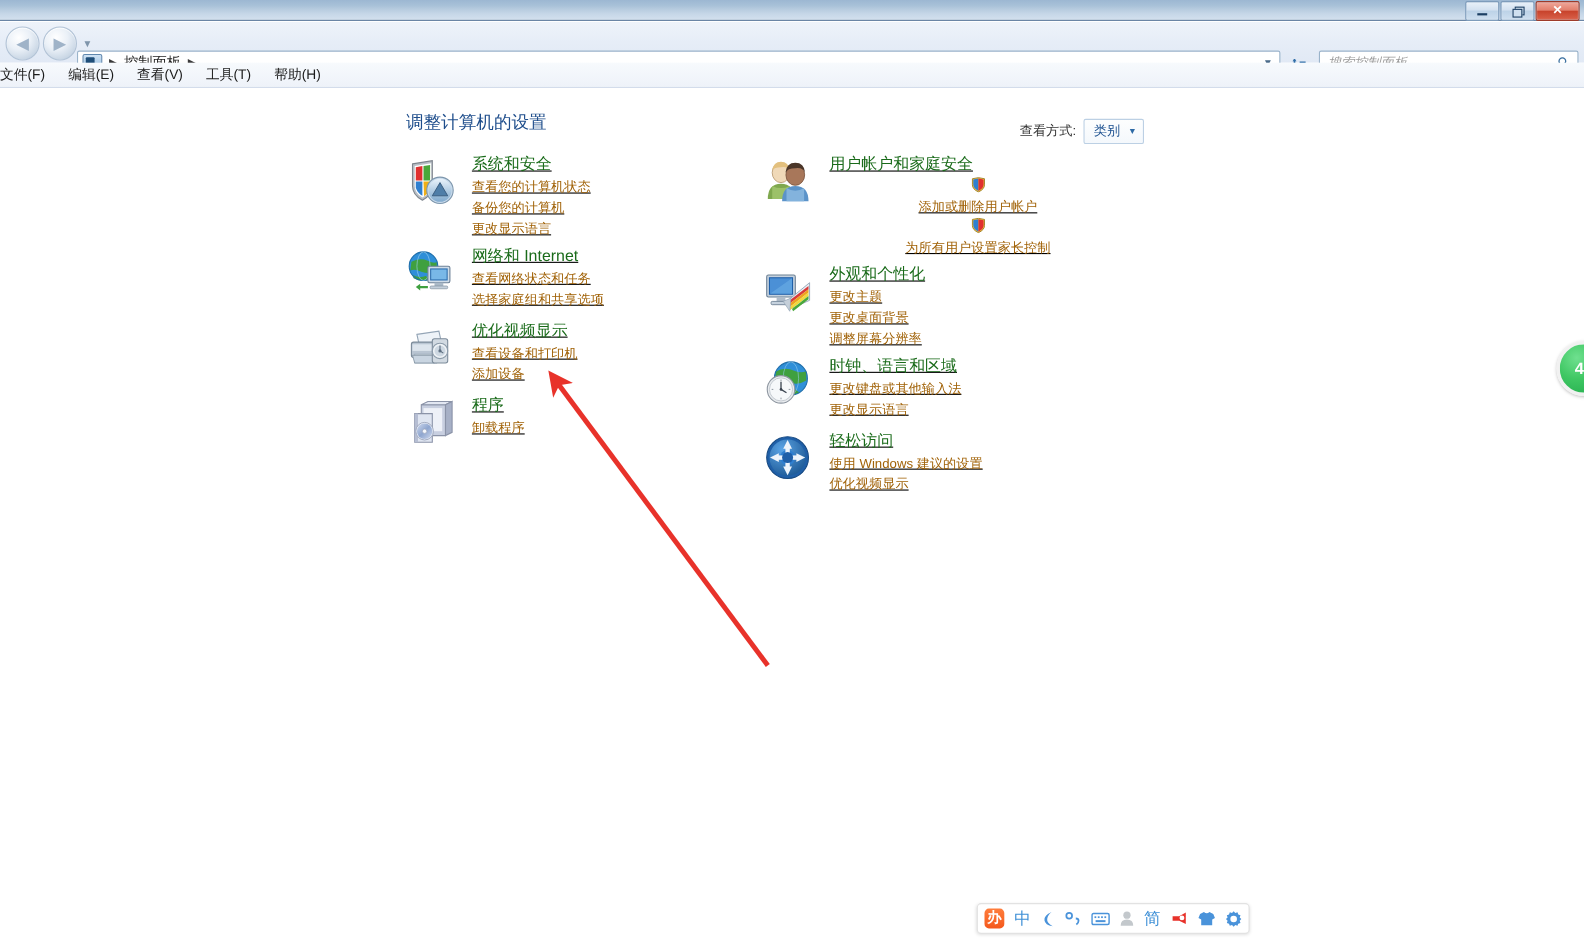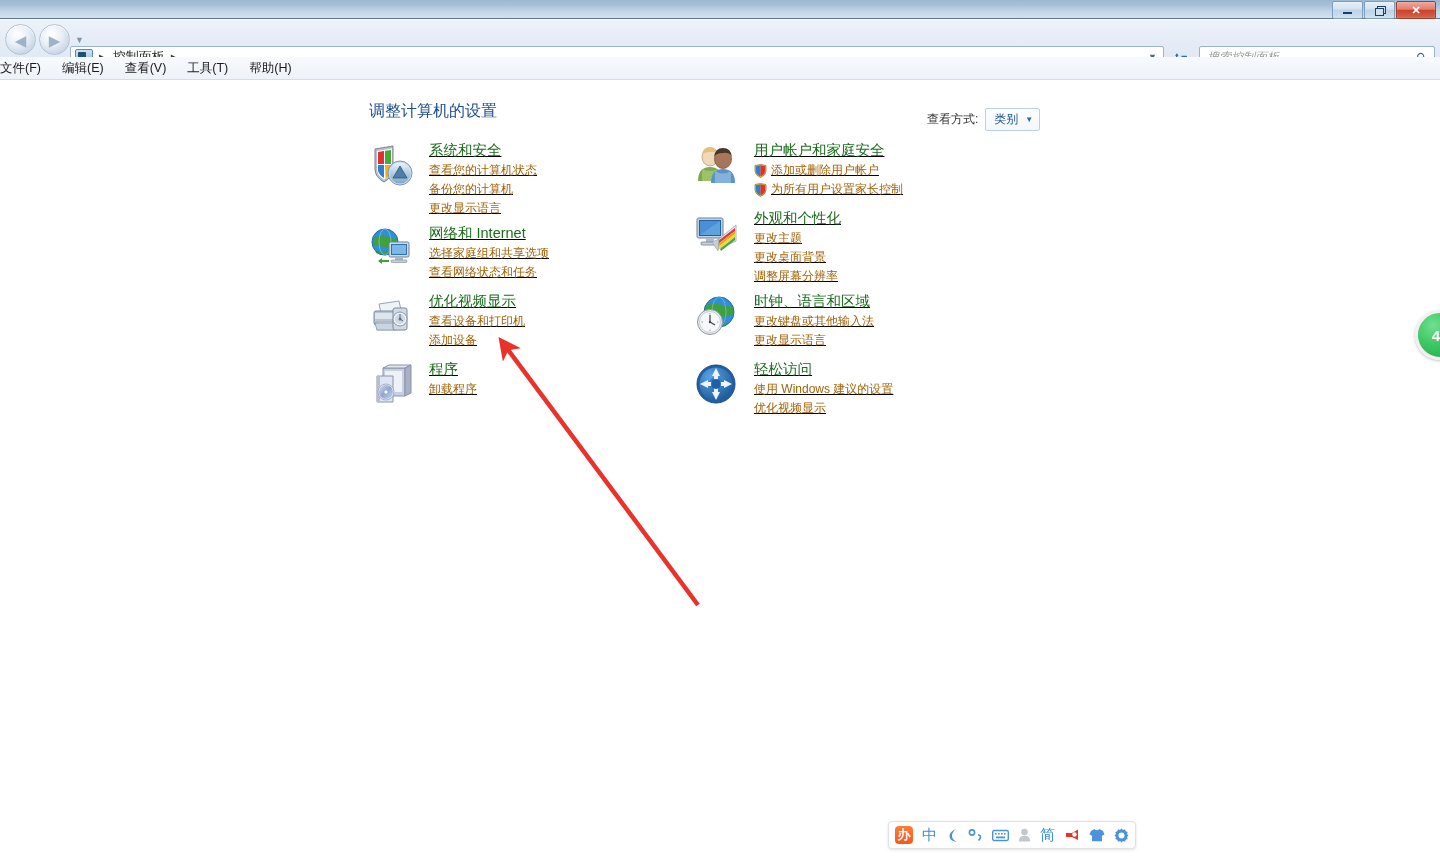--- a/index.html
+++ b/index.html
@@ -119,21 +119,21 @@
   .col.left{left:369px;top:60px;width:330px;}
   .col.right{left:694px;top:60px;width:330px;}
 
   .cat{position:relative;margin-bottom:6px;min-height:62px;}
   .cat .ico{position:absolute;left:0;top:2px;width:46px;height:46px;}
   .cat .body{margin-left:60px;}
   .cat .cat-title{
     font-size:14.5px;color:#1a6b1a;line-height:19px;white-space:nowrap;margin-bottom:1px;
   }
   .cat .link{font-size:12px;color:#a16207;line-height:19px;white-space:nowrap;}
-  .cat .link.shield{display:flex;align-items:center;gap:4px;}
+  .cat .link.shield{display:flex;align-items:center;gap:4px;flex-direction:column;}
 
   
   .shieldmini{
     width:13px;height:14px;flex:none;position:relative;
   }
   .shieldmini svg{display:block;}
 
   
   .badge48{
     position:absolute;left:1415px;top:310px;width:44px;height:44px;border-radius:50%;
@@ -280,22 +280,22 @@
           <rect x="22" y="18" width="16" height="11" fill="#2f6fb0"></rect>
           <rect x="23" y="19" width="14" height="9" fill="#79b8e8"></rect>
           <rect x="26" y="31" width="8" height="3" fill="#aab9c7"></rect>
           <rect x="22" y="34" width="16" height="2.5" rx="1" fill="#c3cfdb" stroke="#7d8d9c" stroke-width="0.6"></rect>
           <path d="M12 34 L20 34 L20 36 L12 36 Z" fill="#3fa03f"></path>
           <path d="M9 35 L13 32 L13 38 Z" fill="#3fa03f"></path>
         </svg>
       </div>
       <div class="body">
         <div class="cat-title">网络和 Internet</div>
+        <div class="link">查看网络状态和任务</div>
         <div class="link">选择家庭组和共享选项</div>
-        <div class="link">查看网络状态和任务</div>
       </div>
     </div>
 
     <div class="cat">
       <div class="ico">
         <svg width="46" height="46" viewBox="0 0 46 46">
           <path d="M10 10 L30 7 L32 16 L12 19 Z" fill="#eef3f8" stroke="#94a5b6" stroke-width="1"></path>
           <rect x="5" y="17" width="30" height="14" rx="2" fill="#b9c5d2" stroke="#7b8a99" stroke-width="1"></rect>
           <rect x="6" y="19" width="28" height="6" fill="#dde5ed"></rect>
           <rect x="8" y="28" width="20" height="8" fill="#f2f6fa" stroke="#9aa9b8" stroke-width="0.8"></rect>

